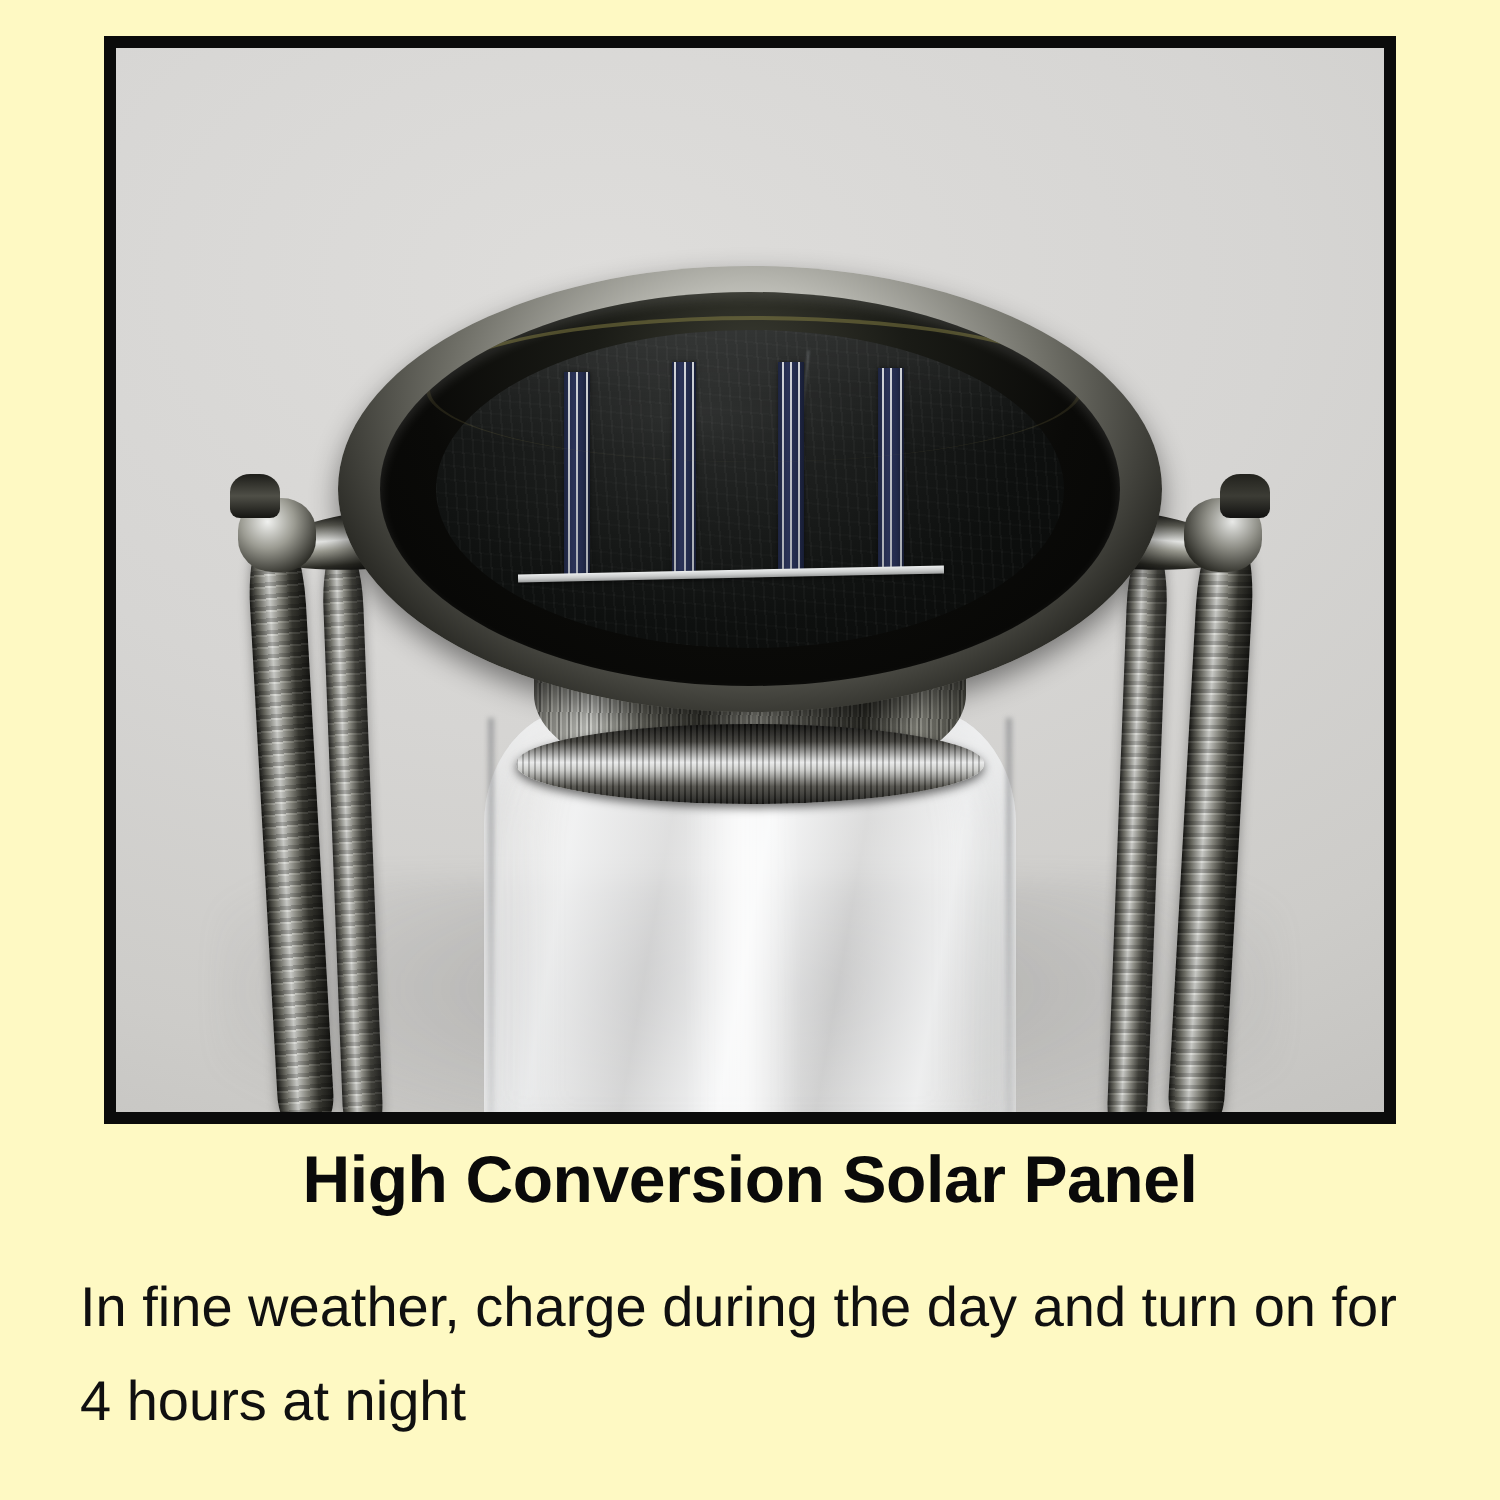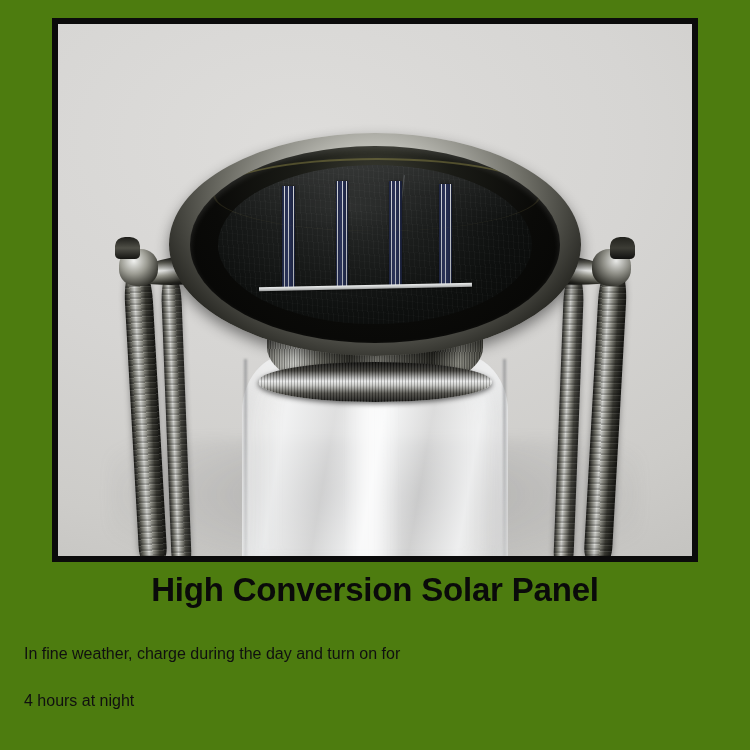--- a/index.html
+++ b/index.html
@@ -4,21 +4,21 @@
 <title>Product Feature</title>
 <style>
   html,body{margin:0;padding:0;}
   body{
     width:750px;height:750px;
     background:#ffffff;
     font-family:"Liberation Sans",sans-serif;
     overflow:hidden;
     position:relative;
   }
-  #page{position:absolute;inset:0;background:#4d7c0f;}
+  #page{position:absolute;inset:0;background:#fef9c3;}
 
   
   .photo-frame{
     position:absolute;left:52px;top:18px;width:646px;height:544px;
     border:6px solid #0b0b0b;
     box-sizing:border-box;
     background:#d6d5d3;
     overflow:hidden;
   }
   .photo-stage{
@@ -275,22 +275,22 @@
   .title{
     position:absolute;left:0;top:571px;width:750px;
     text-align:center;
     font-size:33px;
     font-weight:bold;
     color:#0a0a0a;
     letter-spacing:-0.2px;
     font-family:"Liberation Sans",sans-serif;
   }
   .body-text{
-    position:absolute;left:24px;top:630px;width:704px;
-    font-size:16px;
+    position:absolute;left:40px;top:630px;width:704px;
+    font-size:28px;
     line-height:47px;
     color:#101010;
     font-family:"Liberation Sans",sans-serif;
   }
   .body-text span{display:block;}
 </style>
 </head>
 <body>
 
 <div id="page">

